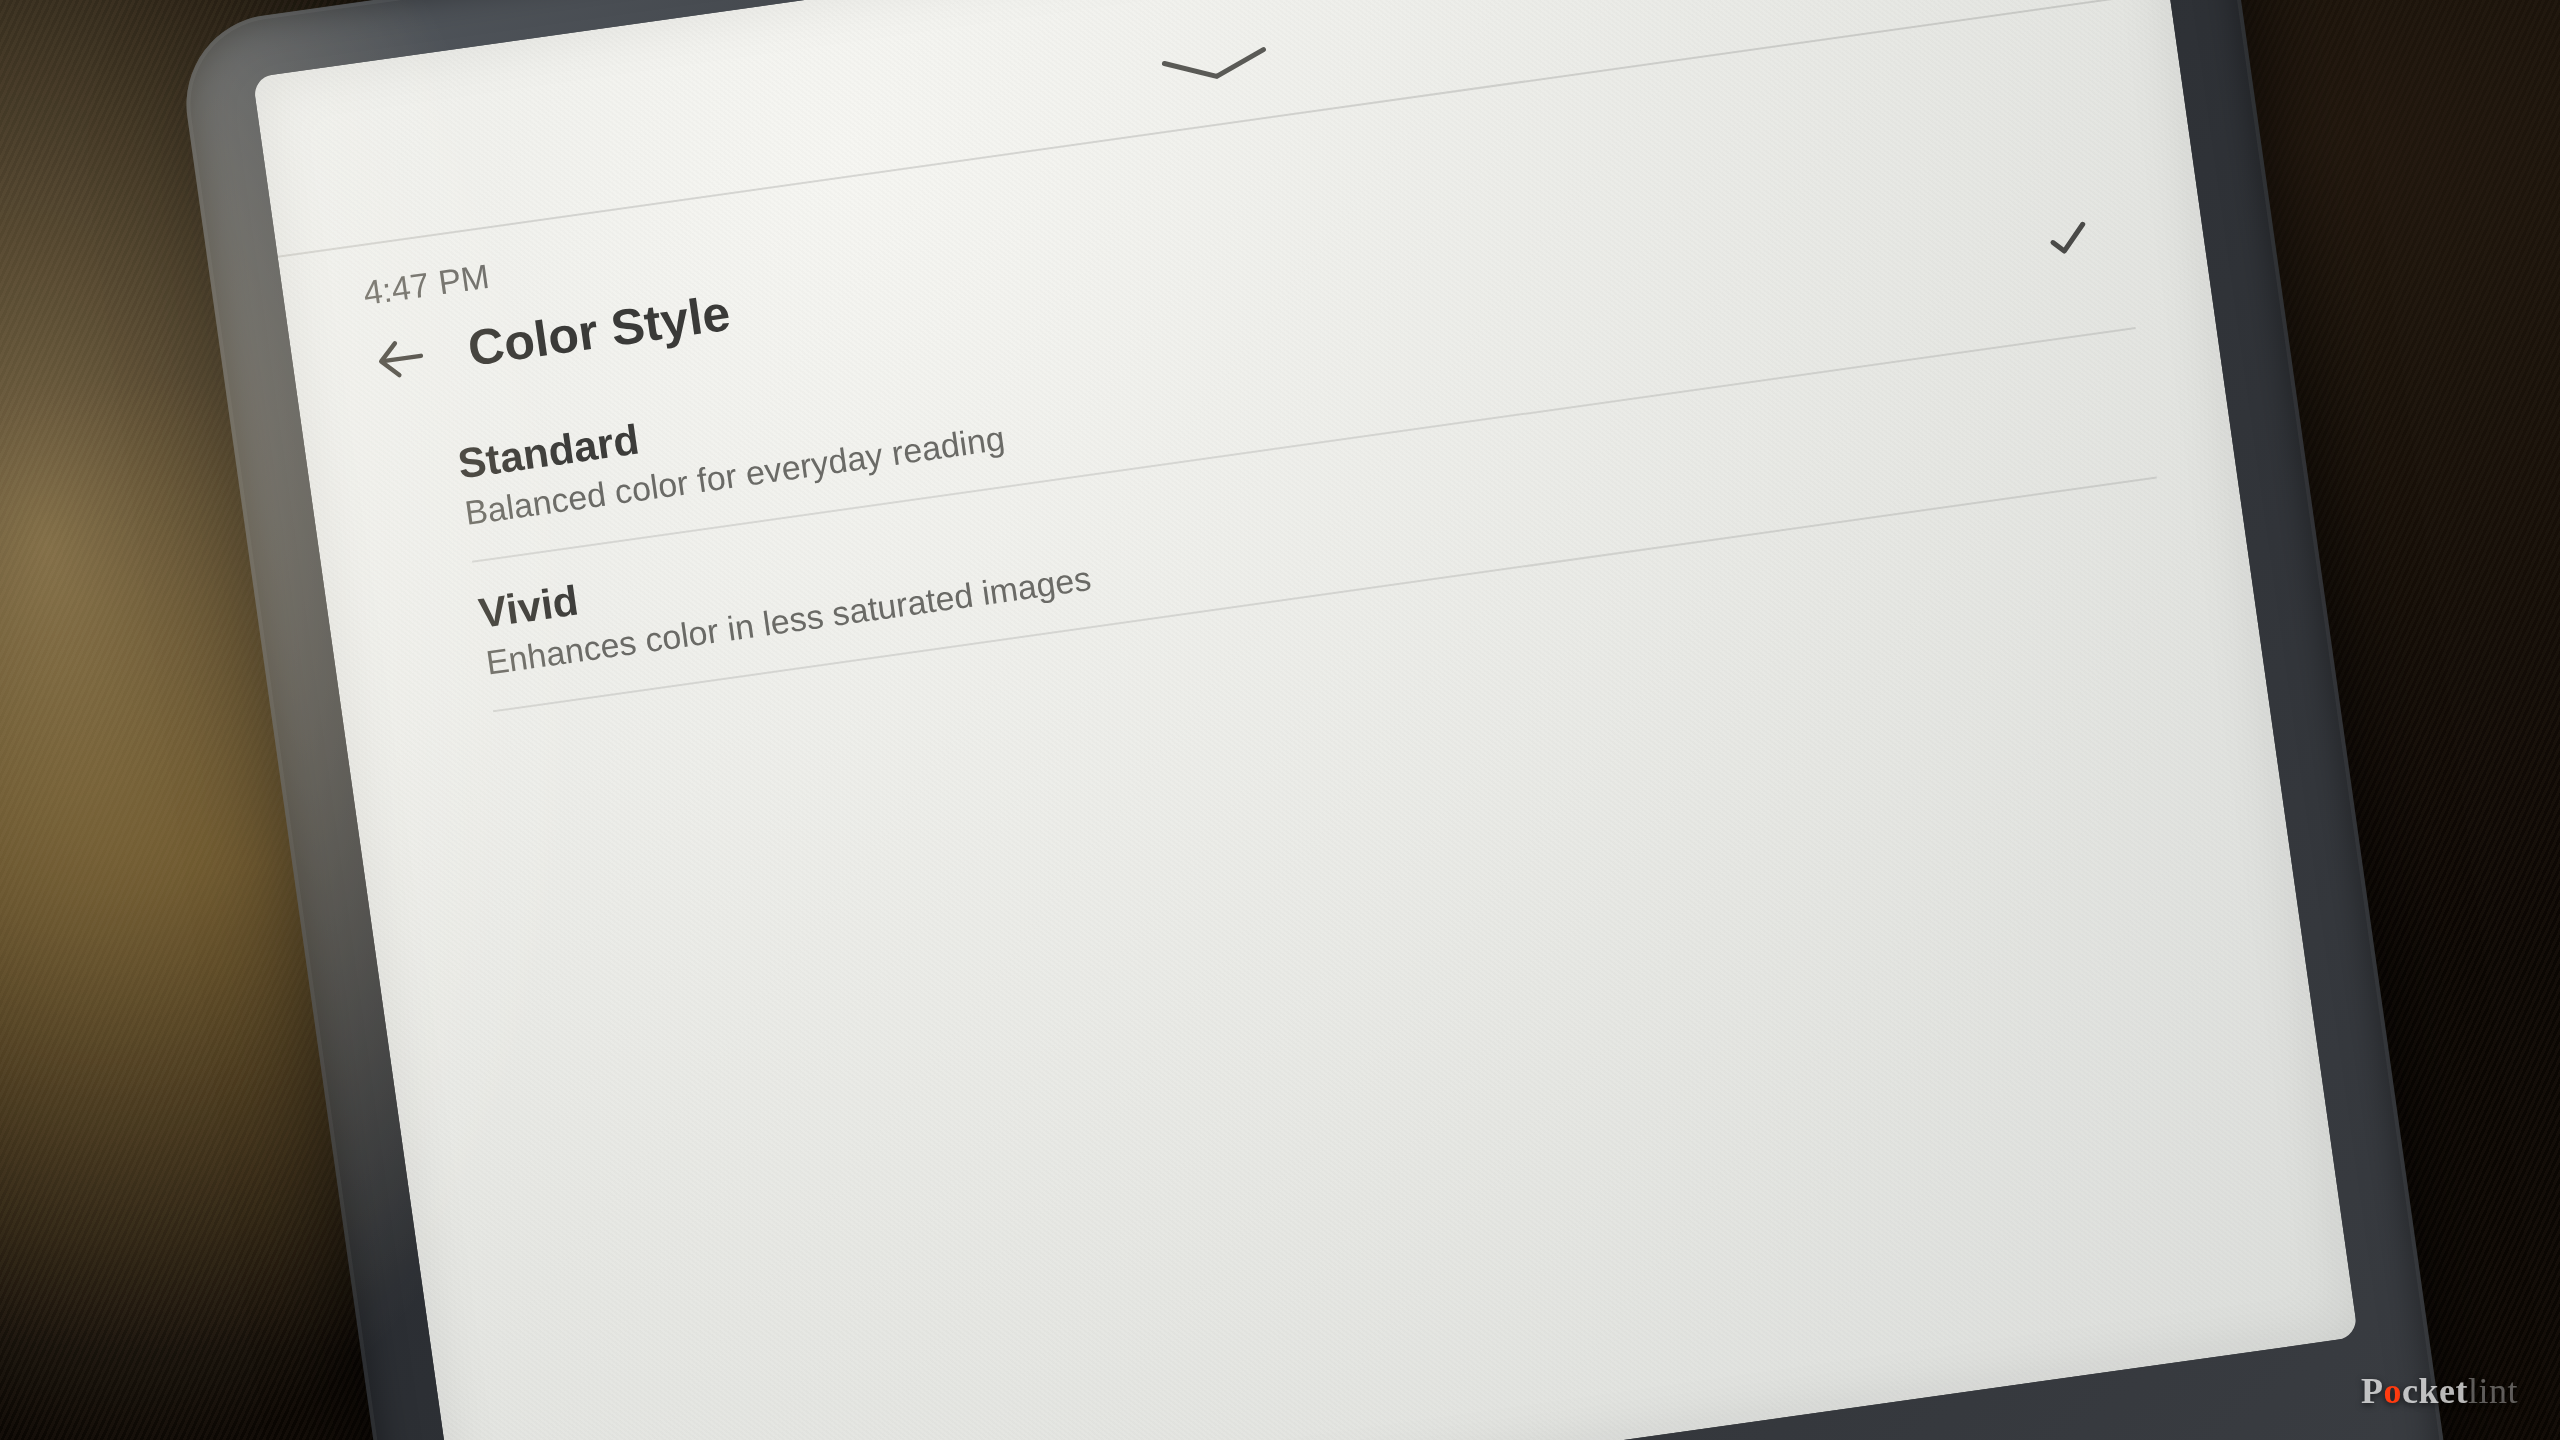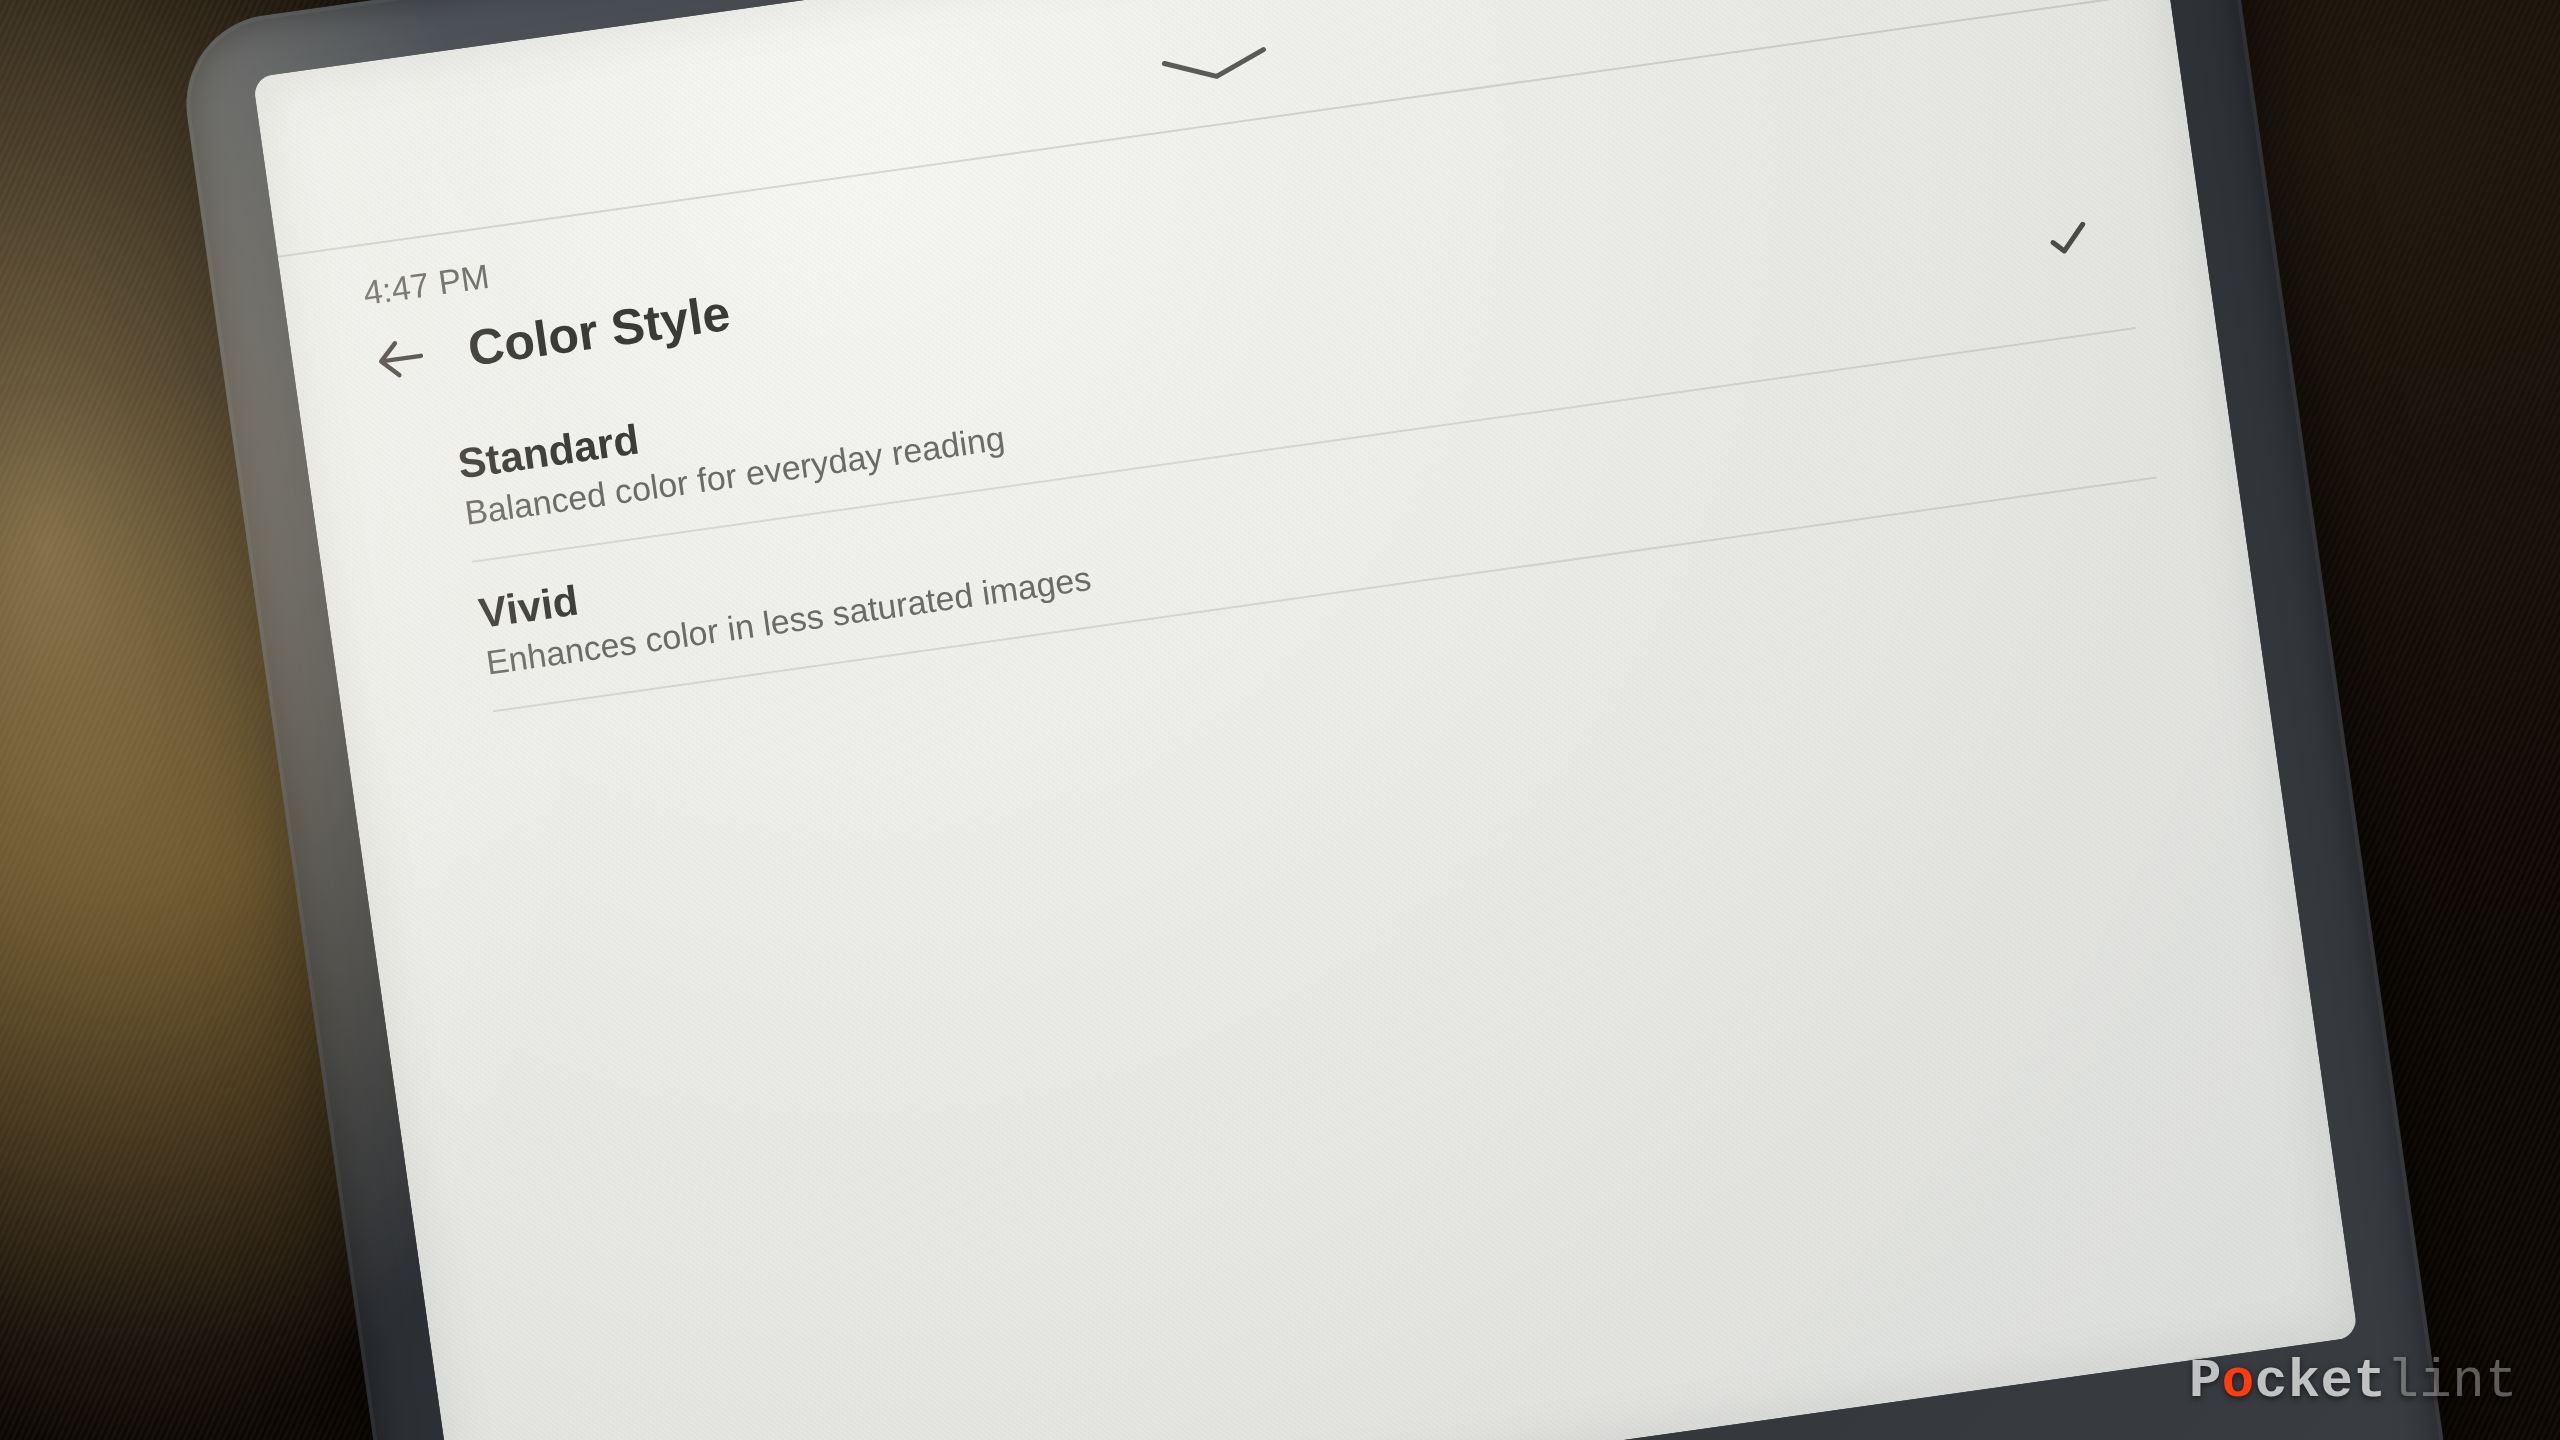--- a/index.html
+++ b/index.html
@@ -155,25 +155,25 @@
     pointer-events: none;
     mix-blend-mode: screen;
     transform: rotate(-8deg);
   }
 
   
   .watermark {
     position: absolute;
     right: 42px;
     bottom: 28px;
-    font-size: 54px;
+    font-size: 36px;
     font-weight: 600;
     letter-spacing: 0.5px;
     color: rgba(255,255,255,0.72);
-    font-family: Liberation Mono, monospace;
+    font-family: Liberation Serif, serif;
     text-shadow: 0 2px 6px rgba(0,0,0,0.6);
   }
   .watermark .accent {
     color: #ff3b10;
     font-weight: 800;
   }
 </style>
 </head>
 <body>
 

